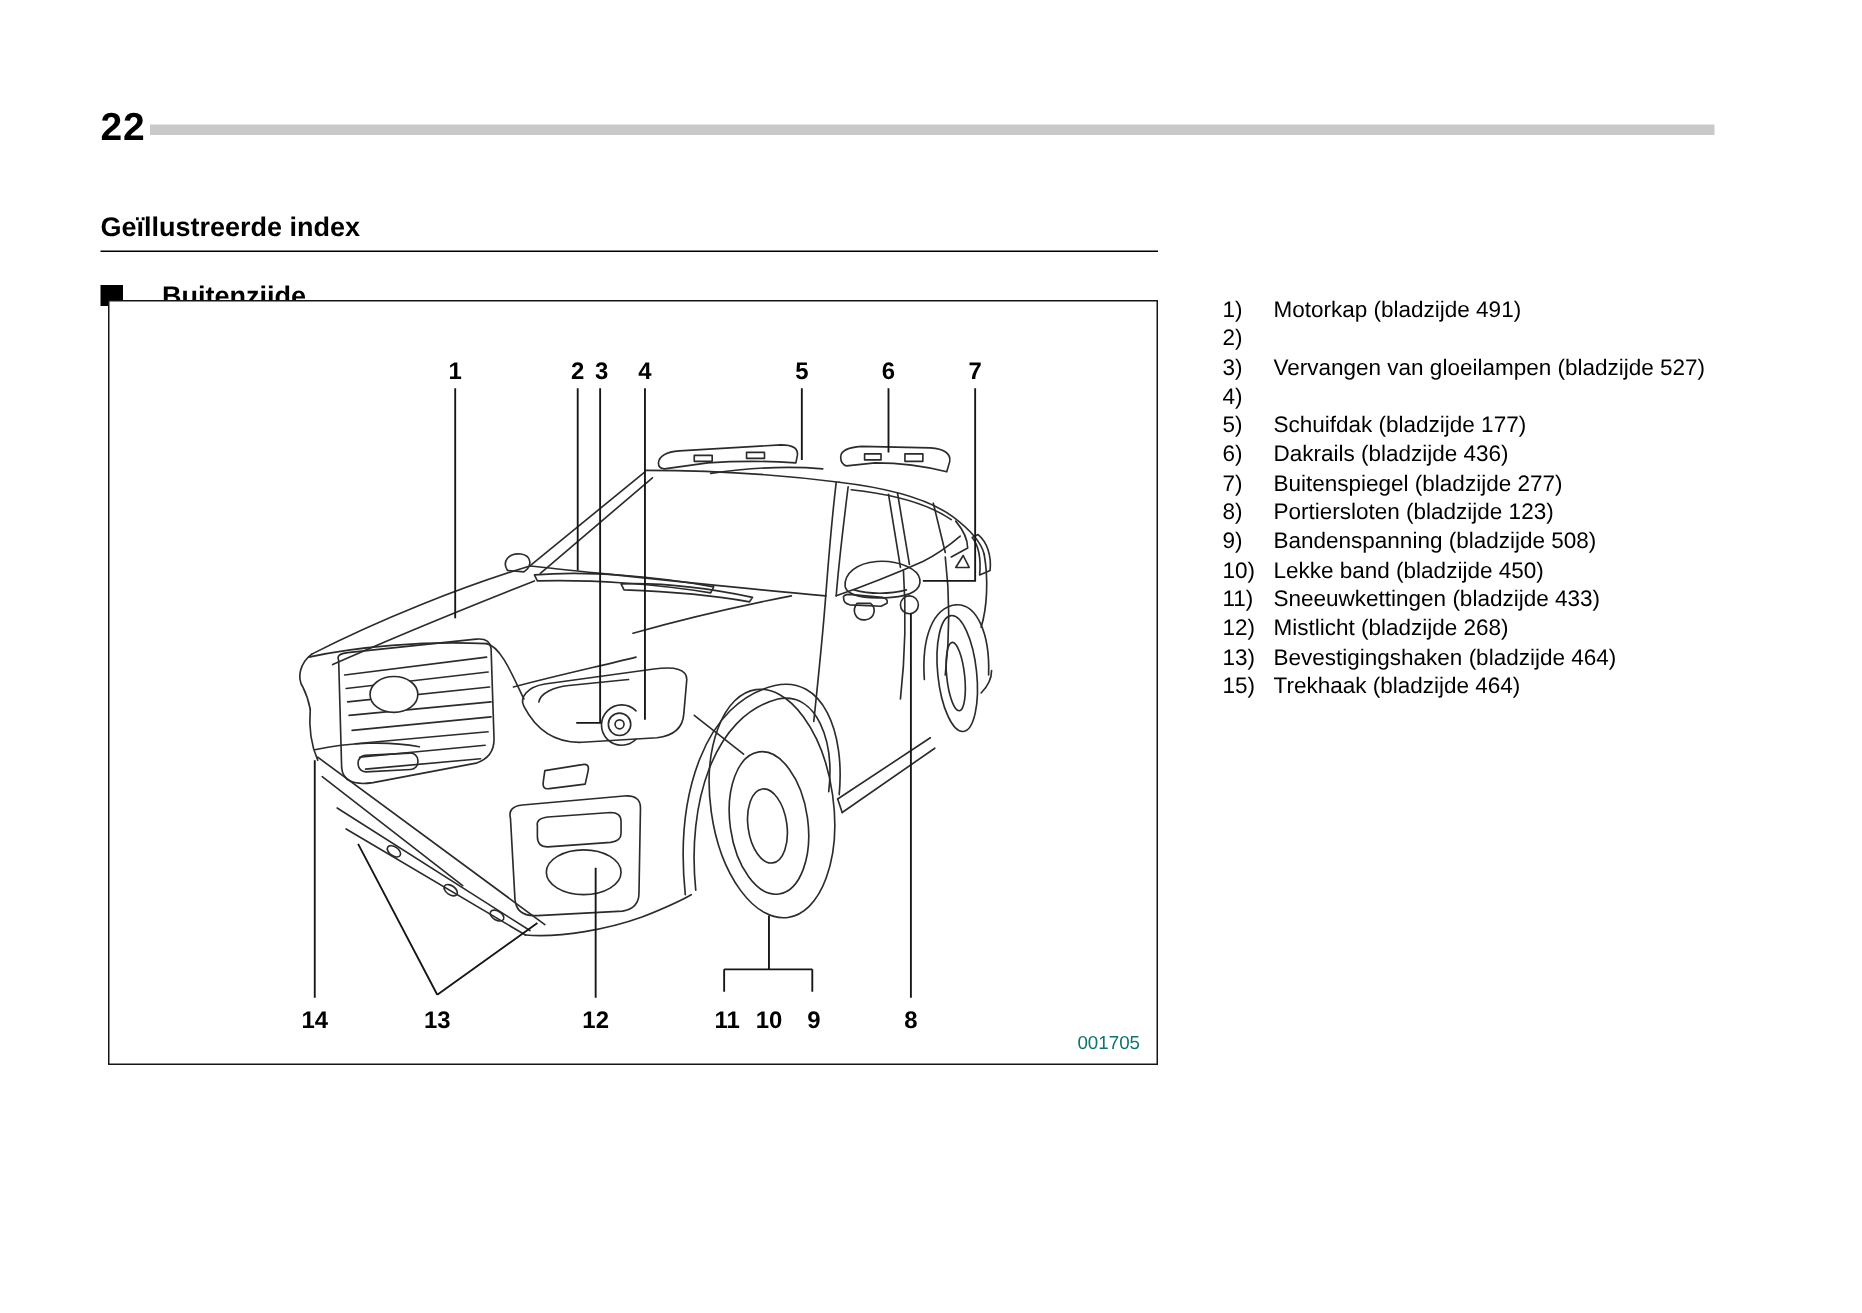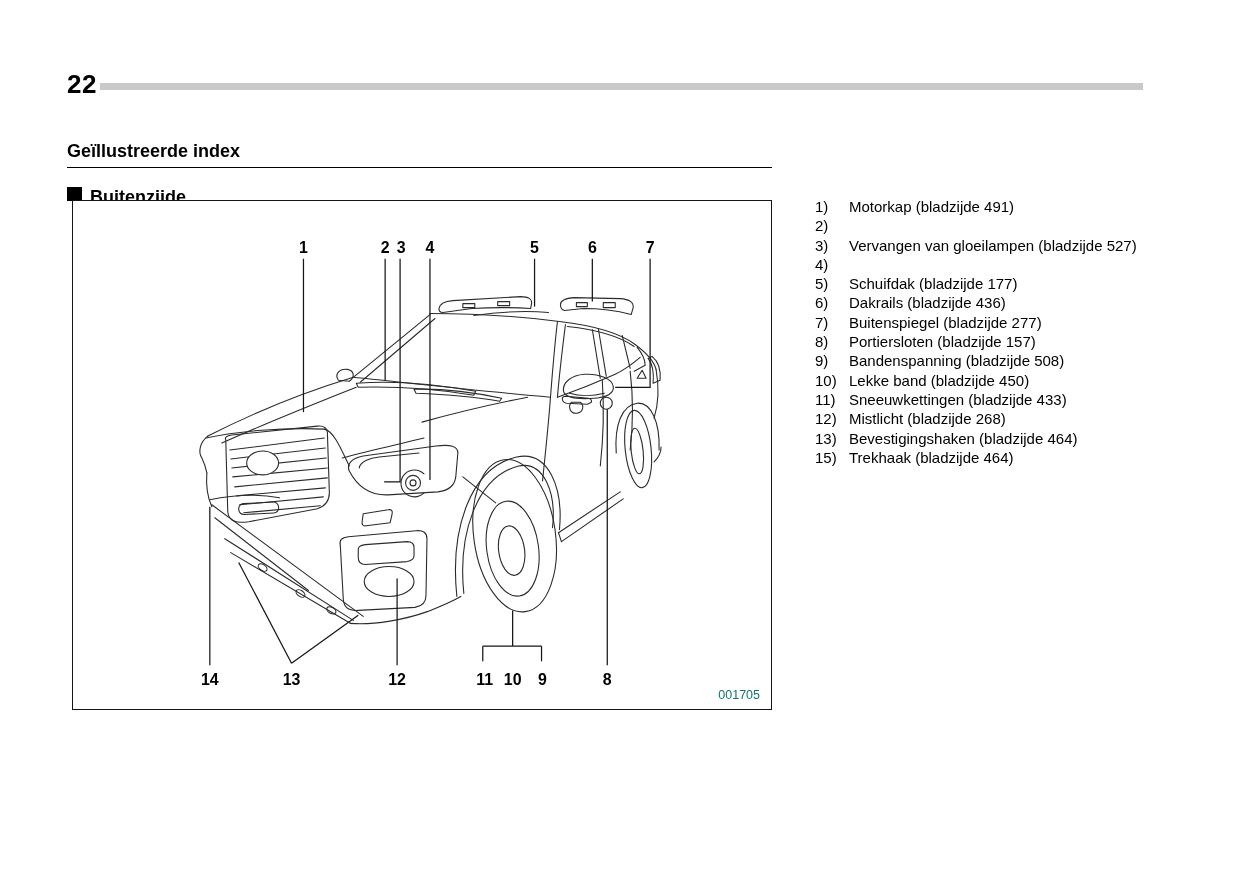--- a/index.html
+++ b/index.html
@@ -16,21 +16,21 @@
     position:absolute;left:100px;top:83px;width:1043px;height:7px;
     background:#c9c9c9;
   }
   .title{
     position:absolute;left:67px;top:129px;width:705px;
     font-size:18px;font-weight:bold;
     padding-bottom:5px;border-bottom:1.4px solid #000;
   }
   .subtitle{
     position:absolute;left:67px;top:172px;
-    display:flex;gap:8px;
+    display:flex;align-items:center;gap:26px;
     font-size:18px;font-weight:bold;
   }
   .sq{width:15px;height:14px;background:#000;flex:0 0 auto;}
   .figure{
     position:absolute;left:72px;top:200px;width:700px;height:510px;
     border:1.6px solid #151515;box-sizing:border-box;background:#fff;
   }
   .figure svg{position:absolute;left:0;top:0;width:100%;height:100%;}
   .figcode{
     position:absolute;right:11px;bottom:7px;
@@ -250,21 +250,21 @@
   <li>
       <span class="n">6)</span>
       <span class="t">Dakrails (bladzijde 436)</span>
     </li>
   <li>
       <span class="n">7)</span>
       <span class="t">Buitenspiegel (bladzijde 277)</span>
     </li>
   <li>
       <span class="n">8)</span>
-      <span class="t">Portiersloten (bladzijde 157)</span>
+      <span class="t">Portiersloten (bladzijde 123)</span>
     </li>
   <li>
       <span class="n">9)</span>
       <span class="t">Bandenspanning (bladzijde 508)</span>
     </li>
   <li>
       <span class="n">10)</span>
       <span class="t">Lekke band (bladzijde 450)</span>
     </li>
   <li>

